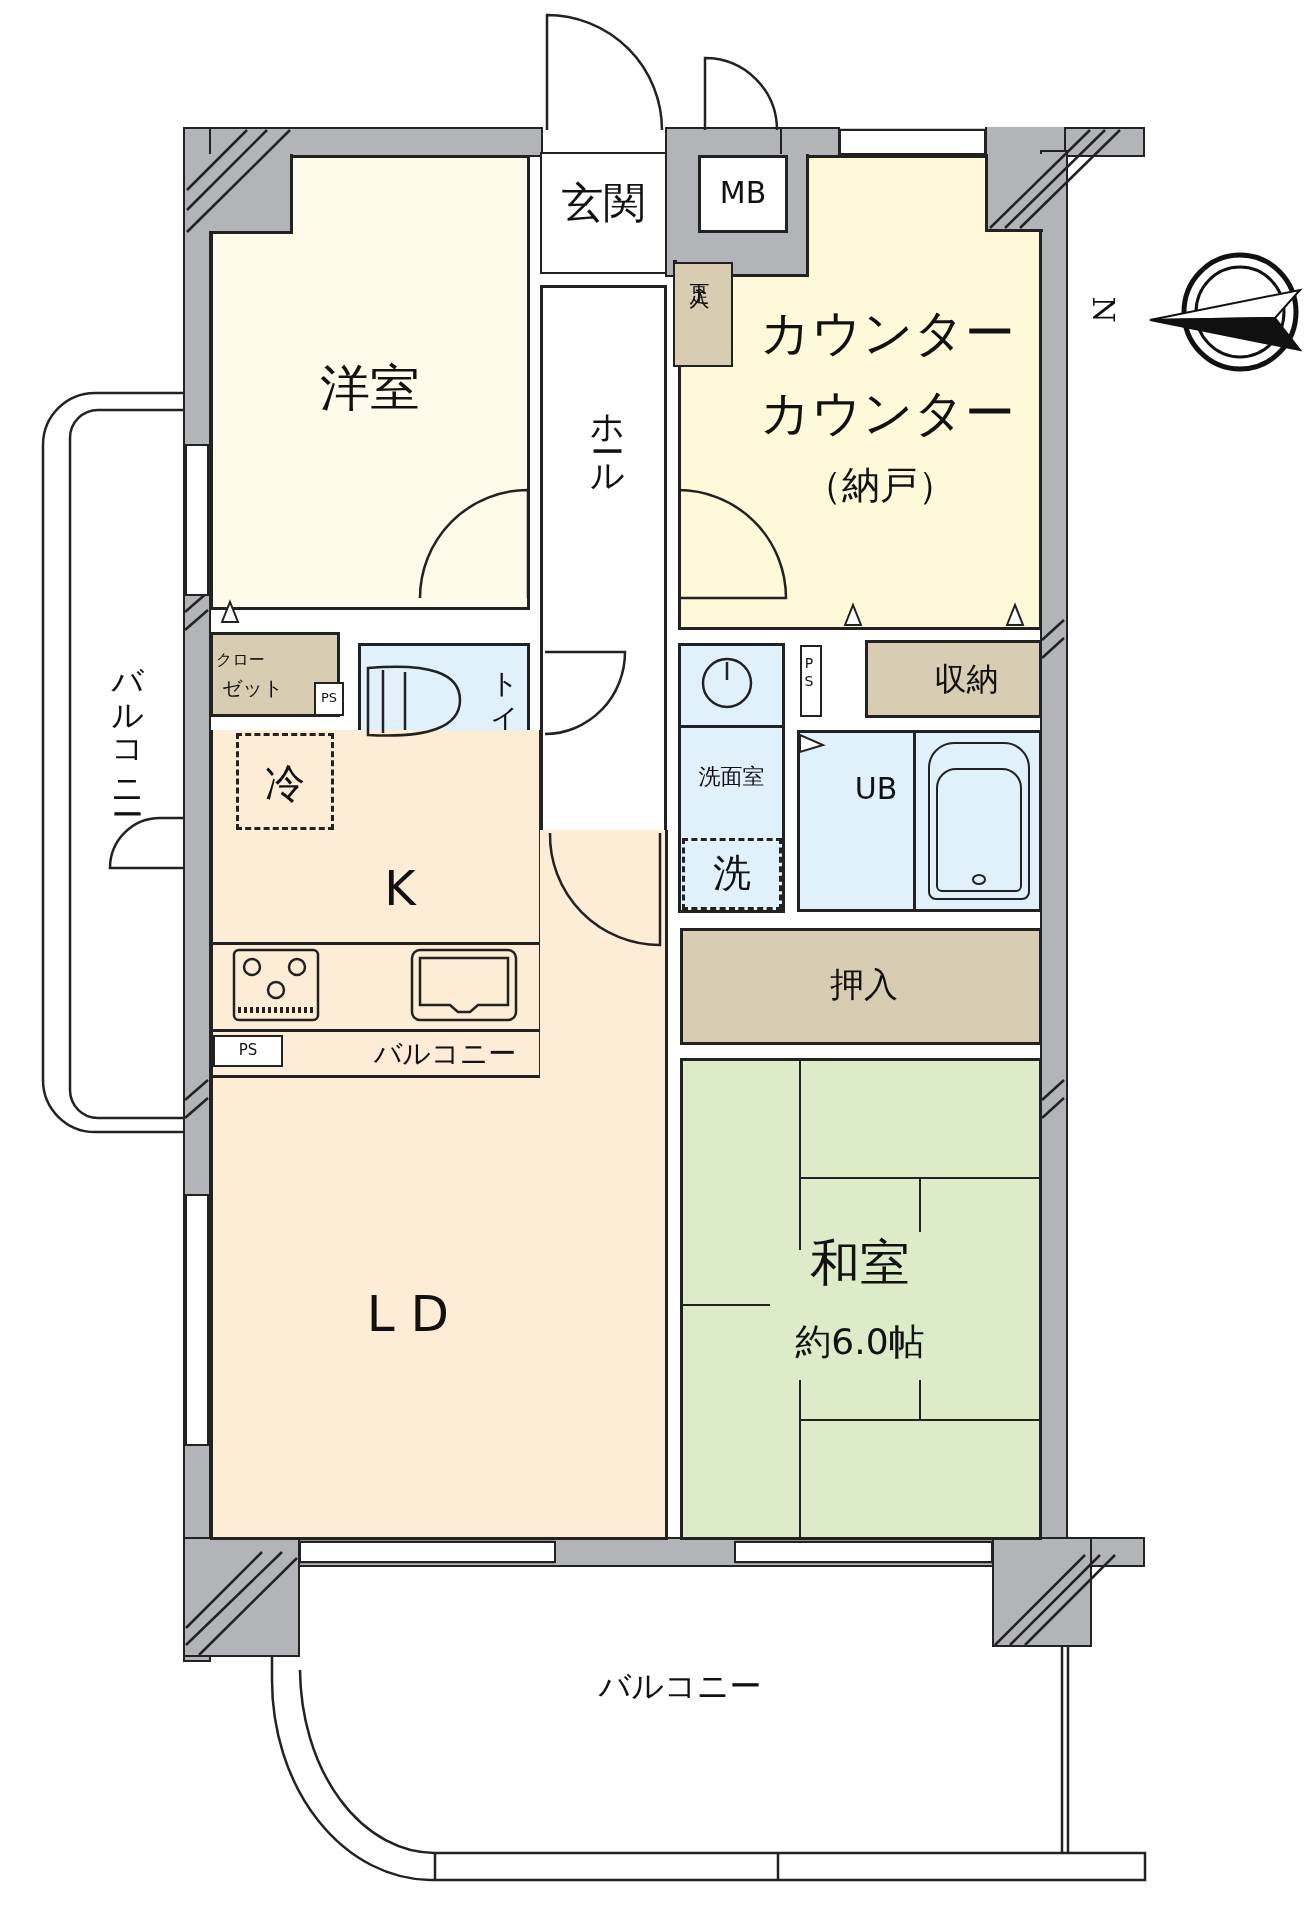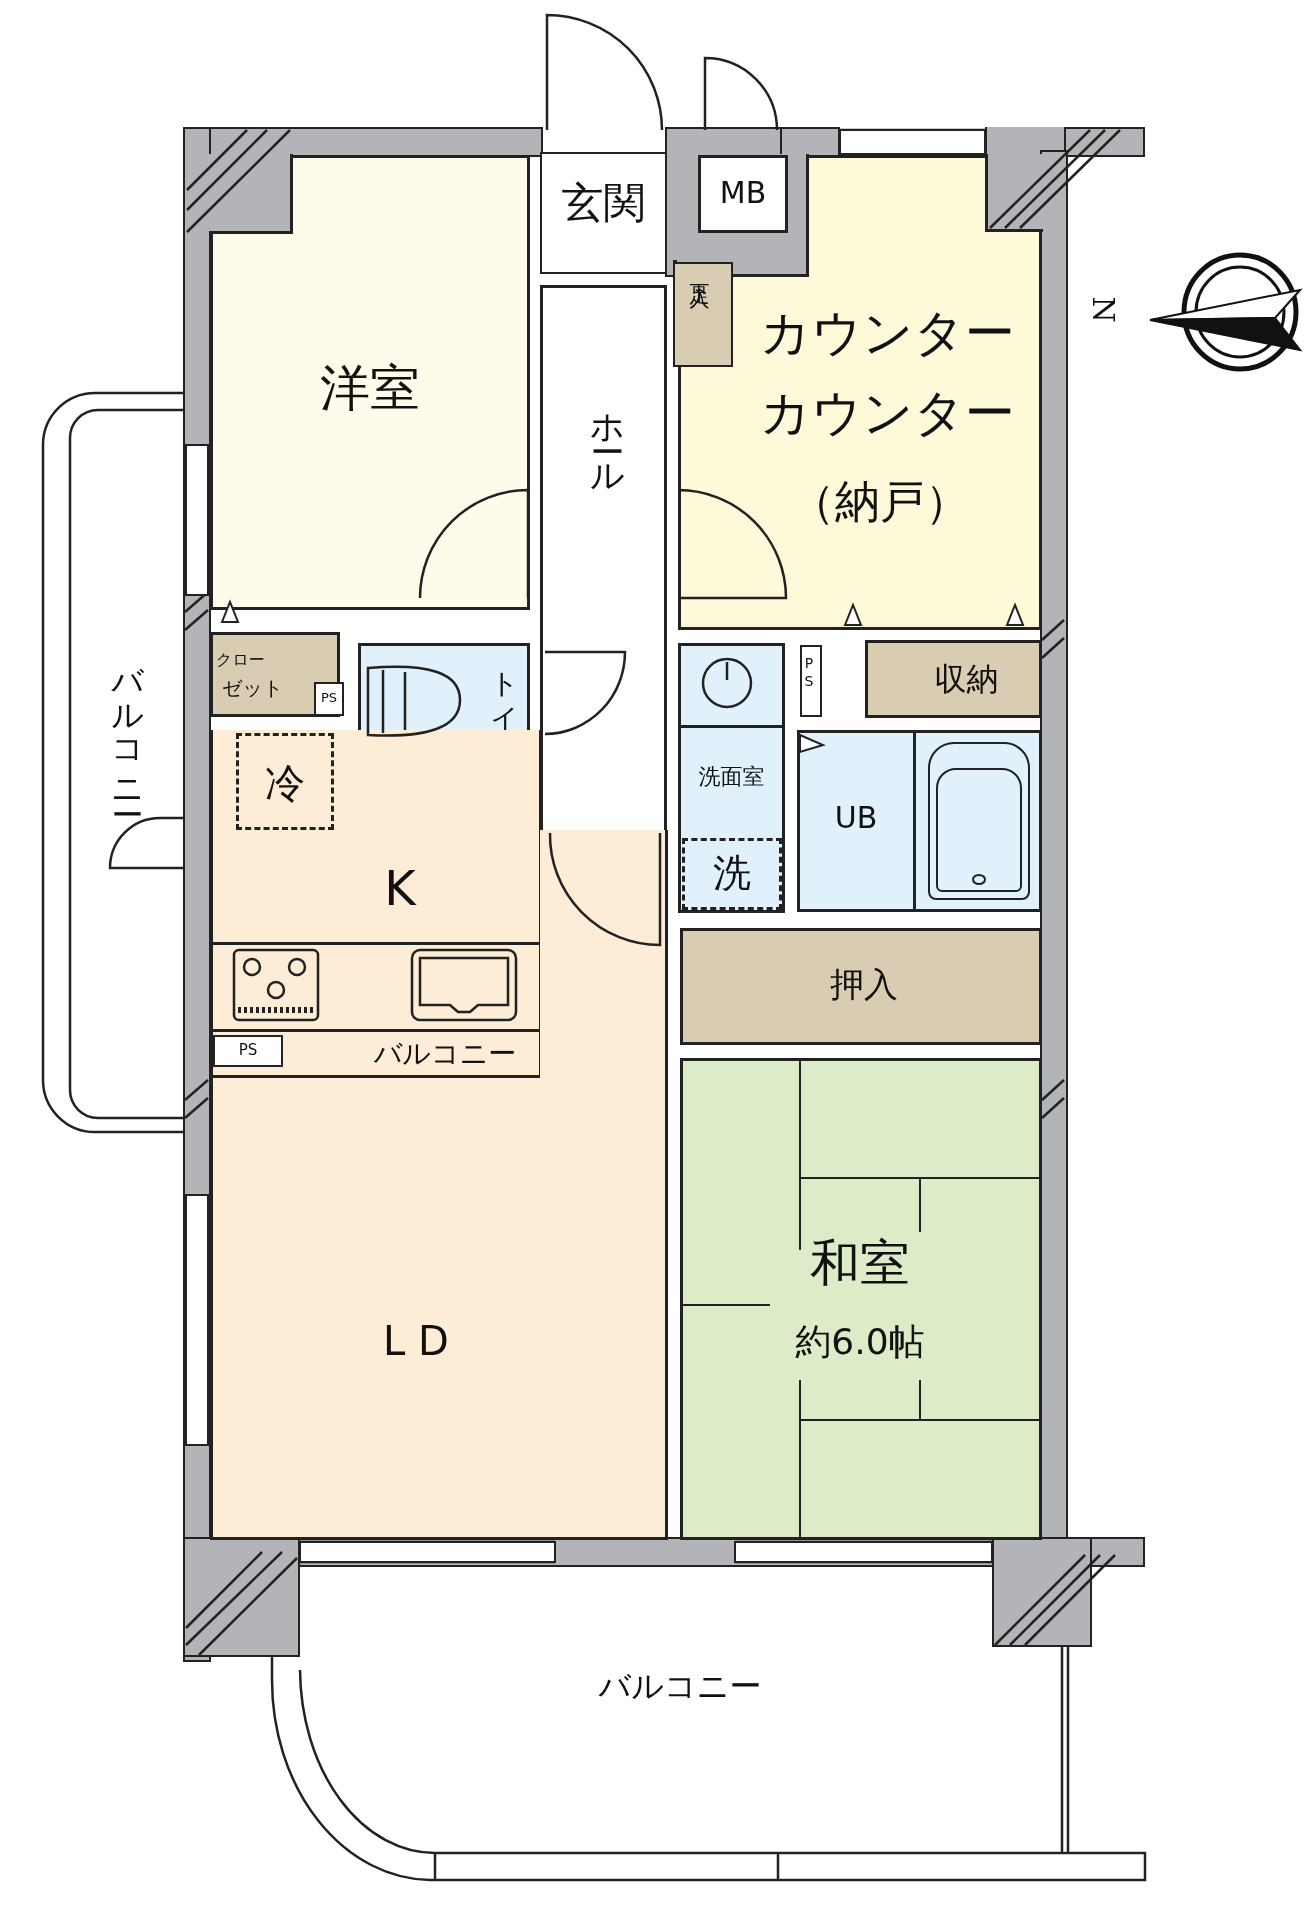--- a/index.html
+++ b/index.html
@@ -51,21 +51,21 @@
 
 <div class="abs room" style="left:678px;top:155px;width:364px;height:475px;background:#fef9d8;"></div>
 <div class="abs" style="left:677px;top:154px;width:132px;height:123px;background:#b3b4b7;border-right:3px solid #222;border-bottom:3px solid #222;box-sizing:border-box;"></div>
 <div class="abs room" style="left:698px;top:155px;width:90px;height:78px;background:#fff;"></div>
 <div class="label" style="left:700px;top:175px;width:86px;font-size:30px;">MB</div>
 <div class="abs" style="left:985px;top:154px;width:58px;height:78px;background:#b3b4b7;border-left:3px solid #222;border-bottom:3px solid #222;box-sizing:border-box;"></div>
 <div class="abs room" style="left:673px;top:262px;width:60px;height:105px;background:#d8ccb2;border-width:2px;"></div>
 <div class="label vtext" style="left:687px;top:268px;font-size:20px;">下足入</div>
 <div class="label" style="left:760px;top:300px;width:240px;font-size:50px;">カウンター</div>
 <div class="label" style="left:760px;top:380px;width:240px;font-size:50px;">カウンター</div>
-<div class="label" style="left:760px;top:472px;width:240px;font-size:45px;">（納戸）</div>
+<div class="label" style="left:760px;top:460px;width:240px;font-size:38px;">（納戸）</div>
 
 <div class="abs room" style="left:210px;top:632px;width:130px;height:85px;background:#d8ccb2;"></div>
 <div class="label" style="left:216px;top:650px;font-size:16px;">クロー</div>
 <div class="label" style="left:222px;top:675px;font-size:20px;">ゼット</div>
 <div class="abs room" style="left:314px;top:682px;width:30px;height:34px;background:#fff;border-width:2px;"></div>
 <div class="label" style="left:316px;top:690px;width:26px;font-size:13px;">PS</div>
 
 <div class="abs room" style="left:358px;top:643px;width:172px;height:114px;background:#e1f1fb;"></div>
 <div class="label vtext" style="left:485px;top:652px;font-size:28px;">トイレ</div>
 
@@ -73,37 +73,37 @@
 <div class="abs" style="left:236px;top:733px;width:98px;height:97px;border:3px dashed #222;box-sizing:border-box;"></div>
 <div class="label" style="left:236px;top:756px;width:98px;font-size:40px;">冷</div>
 <div class="label" style="left:360px;top:860px;width:80px;font-size:48px;">K</div>
 <div class="abs room" style="left:210px;top:942px;width:332px;height:90px;background:#fdecd6;"></div>
 <div class="abs" style="left:213px;top:1035px;width:70px;height:32px;background:#fff;border:2px solid #222;box-sizing:border-box;"></div>
 <div class="label" style="left:213px;top:1041px;width:70px;font-size:15px;">PS</div>
 <div class="label" style="left:355px;top:1035px;width:180px;font-size:28px;">バルコニー</div>
 
 <div class="abs" style="left:210px;top:1078px;width:458px;height:462px;background:#fdecd6;border:3px solid #222;border-top:none;box-sizing:border-box;"></div>
 <div class="abs" style="left:540px;top:830px;width:128px;height:250px;background:#fdecd6;border-right:3px solid #222;box-sizing:border-box;"></div>
-<div class="label" style="left:336px;top:1285px;width:160px;font-size:40px;margin-top:33px;">L D</div>
+<div class="label" style="left:328px;top:1285px;width:160px;font-size:50px;">L D</div>
 
 <div class="abs room" style="left:678px;top:643px;width:107px;height:270px;background:#e1f1fb;"></div>
 <div class="abs" style="left:678px;top:725px;width:107px;height:3px;background:#222;"></div>
 <div class="label" style="left:680px;top:762px;width:103px;font-size:22px;">洗面室</div>
 <div class="abs" style="left:682px;top:838px;width:100px;height:72px;border:3px dashed #222;box-sizing:border-box;"></div>
 <div class="label" style="left:682px;top:848px;width:100px;font-size:38px;">洗</div>
 
 <div class="abs room" style="left:800px;top:645px;width:22px;height:72px;background:#fff;border-width:2px;"></div>
 <div class="label vtext" style="left:801px;top:655px;font-size:14px;">PS</div>
 
 <div class="abs room" style="left:865px;top:640px;width:177px;height:78px;background:#d8ccb2;"></div>
 <div class="label" style="left:865px;top:658px;width:203px;font-size:32px;">収納</div>
 
 <div class="abs room" style="left:797px;top:730px;width:245px;height:182px;background:#e1f1fb;"></div>
 <div class="abs" style="left:913px;top:730px;width:3px;height:182px;background:#222;"></div>
-<div class="label" style="left:800px;top:800px;width:112px;font-size:30px;">UB</div>
+<div class="label" style="left:800px;top:771px;width:112px;font-size:30px;padding-left:20px;">UB</div>
 <div class="abs" style="left:928px;top:742px;width:102px;height:158px;border:2px solid #222;border-radius:26px 26px 8px 8px;box-sizing:border-box;">
   <div class="abs" style="left:6px;top:24px;width:86px;height:124px;border:2px solid #222;border-radius:20px 20px 6px 6px;"></div>
   <div class="abs" style="left:42px;top:130px;width:14px;height:11px;border:2px solid #222;border-radius:50%;"></div>
 </div>
 
 <div class="abs room" style="left:680px;top:928px;width:362px;height:117px;background:#d8ccb2;"></div>
 <div class="label" style="left:680px;top:962px;width:368px;font-size:34px;">押入</div>
 
 <div class="abs room" style="left:680px;top:1058px;width:362px;height:482px;background:#dcecc9;"></div>
 <svg class="overlay" width="1314" height="1920">

